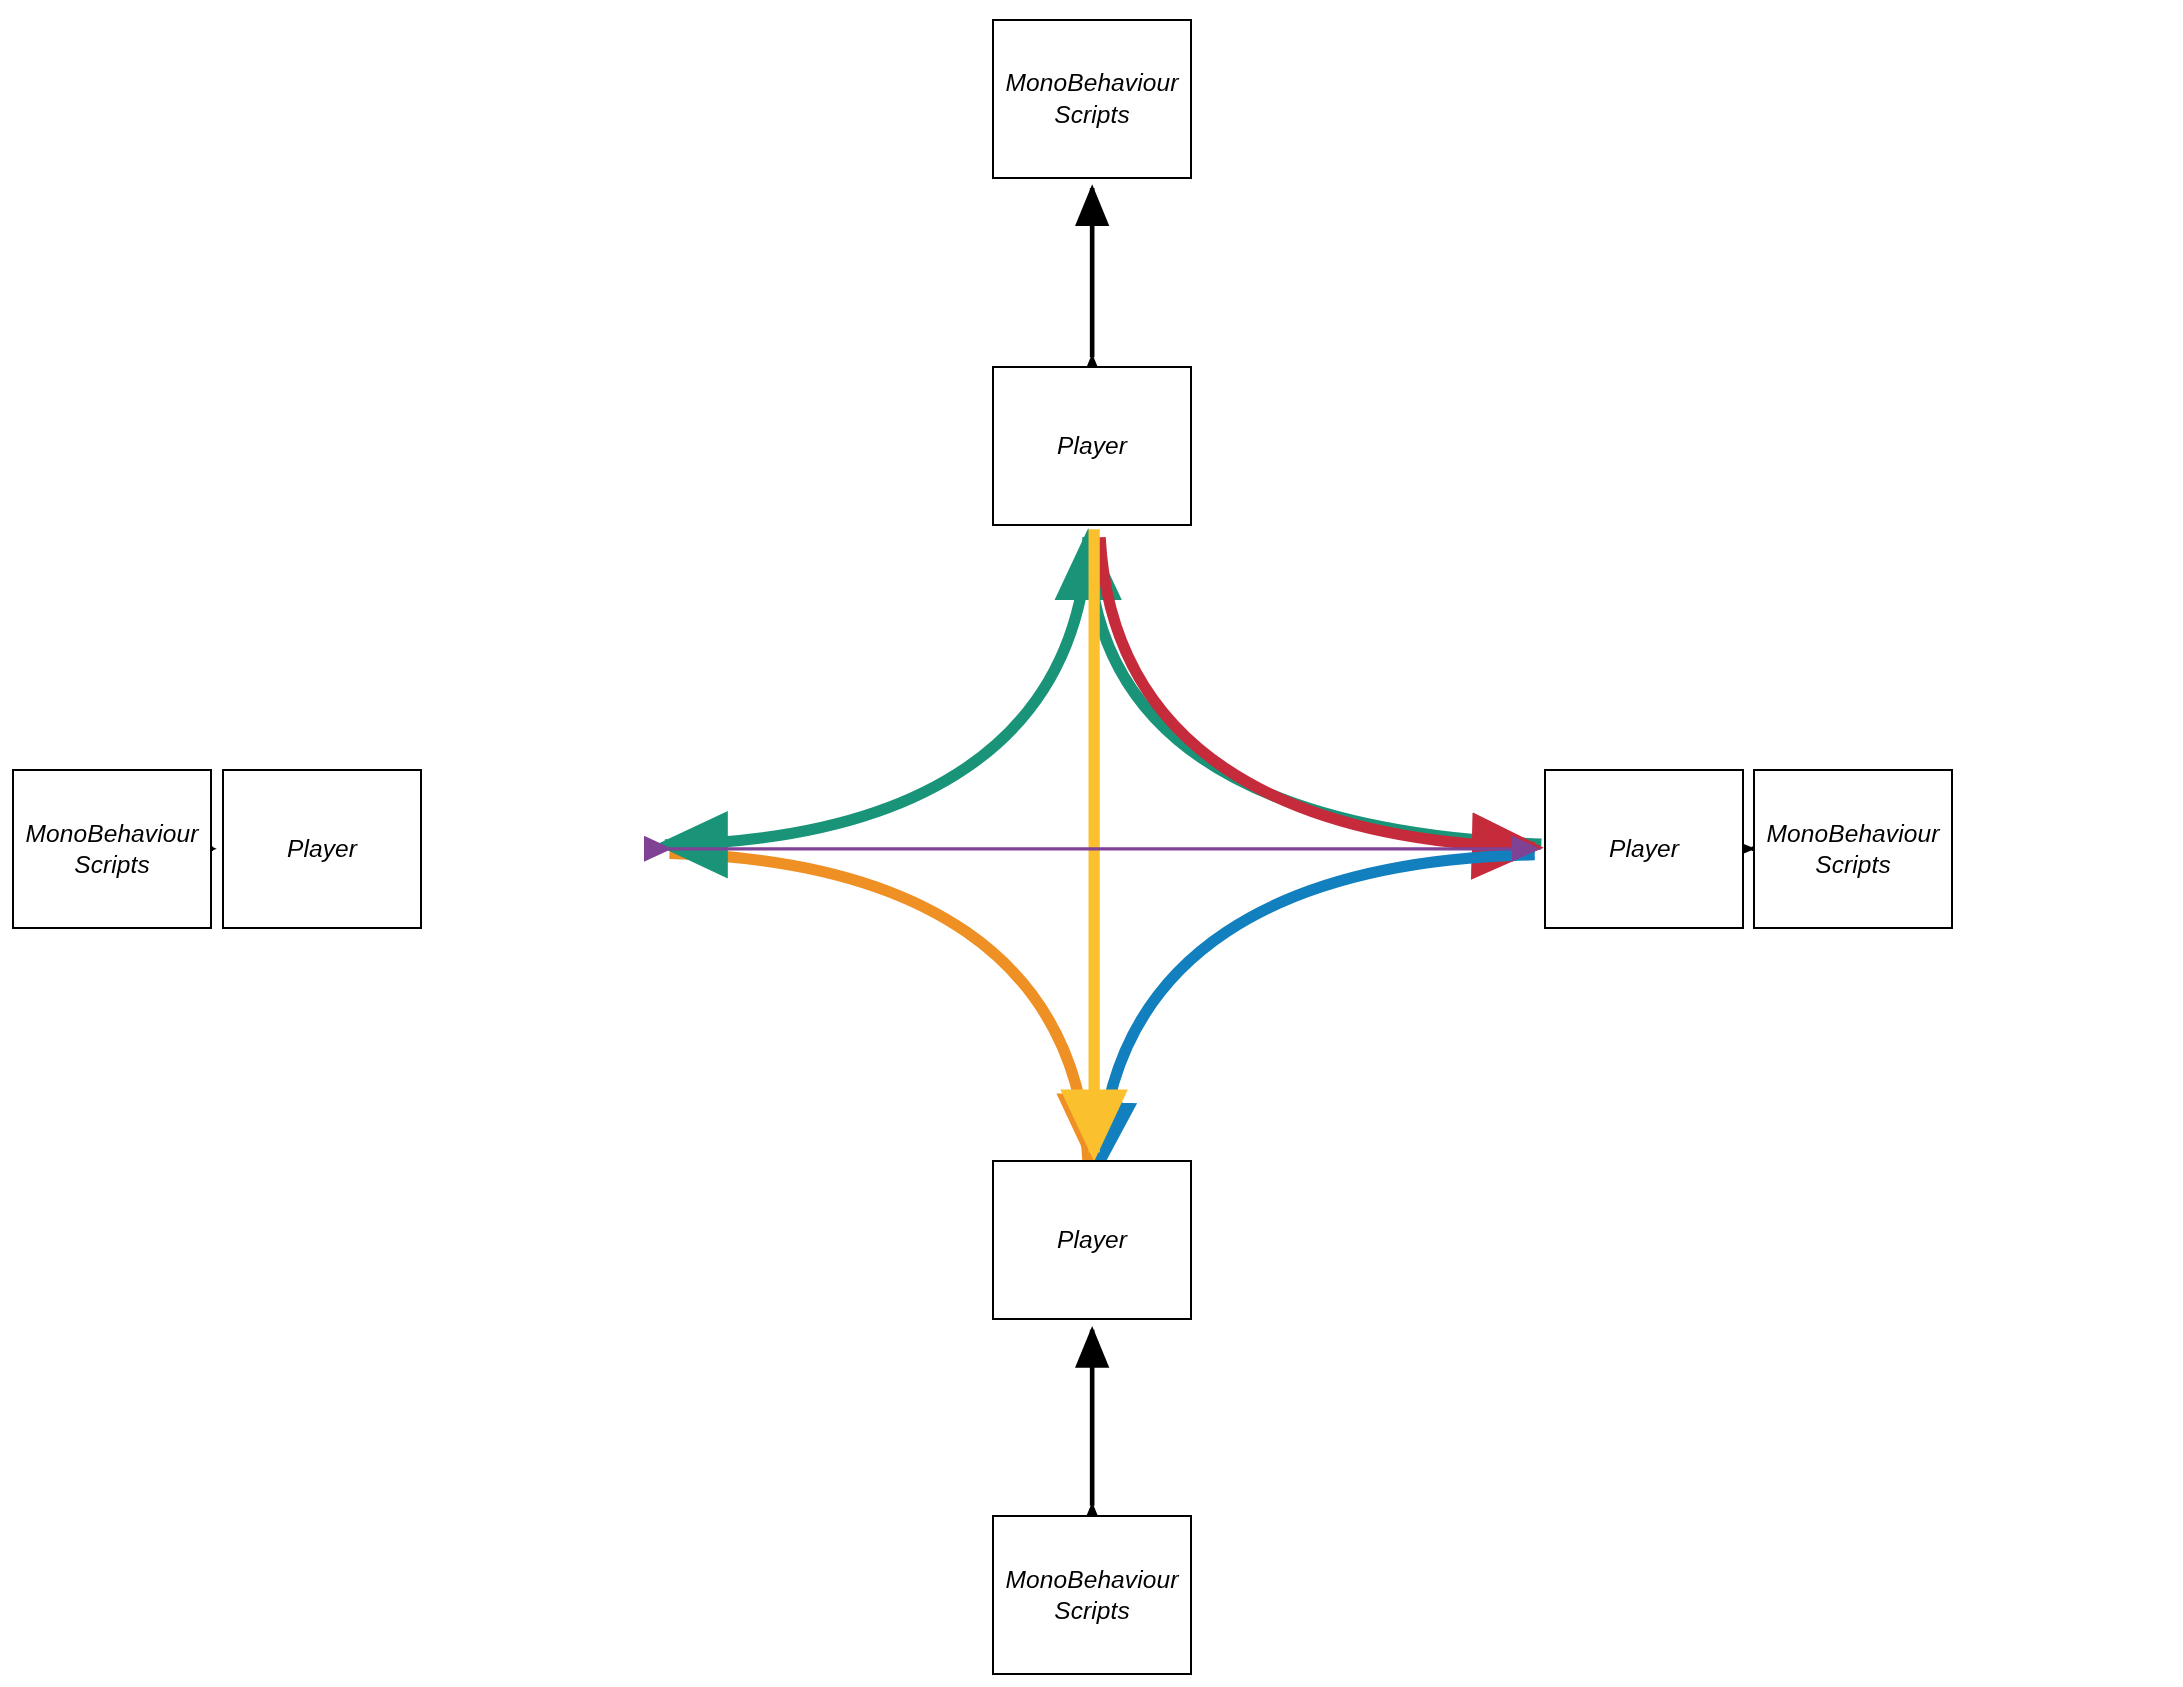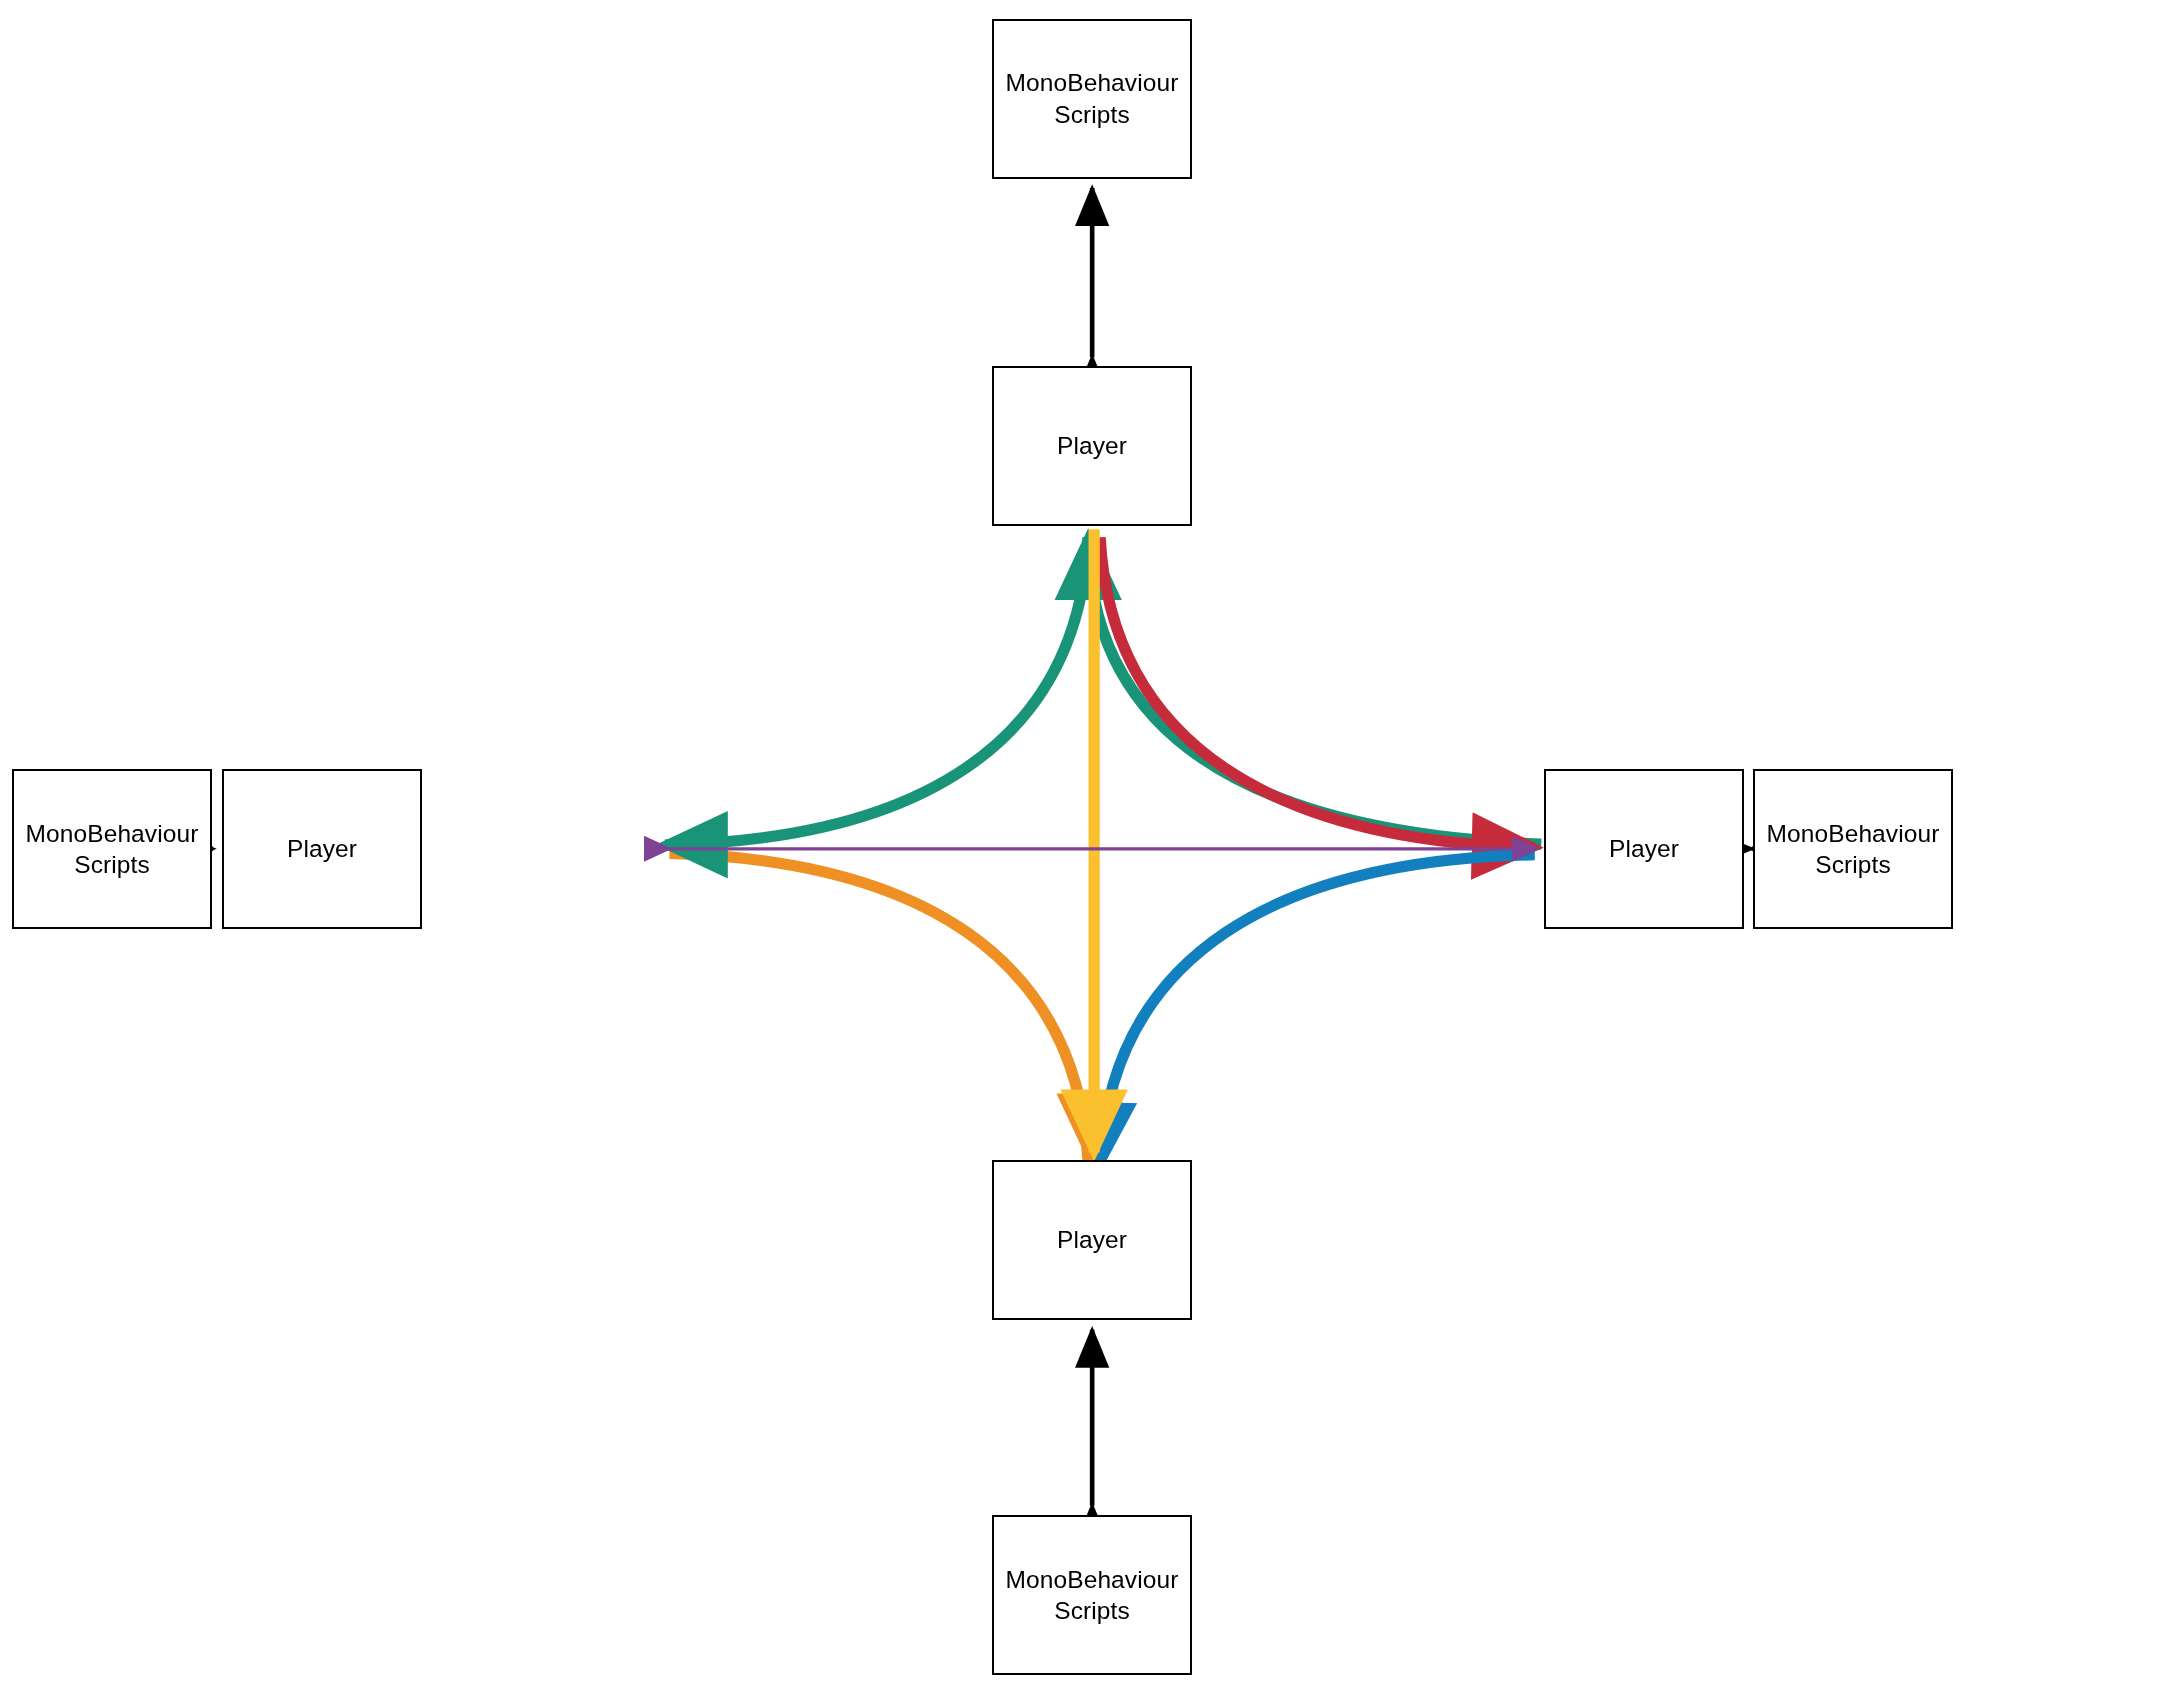--- a/index.html
+++ b/index.html
@@ -9,20 +9,21 @@
   }
   body {
     font-family: "Liberation Sans", sans-serif;
   }
   #diagram-canvas {
     position: relative;
     width: 2183px;
     height: 1687px;
     background: #ffffff;
     overflow: hidden;
+    font-style: italic;
   }
   #edges-layer {
     position: absolute;
     left: 0;
     top: 0;
     width: 2183px;
     height: 1687px;
   }
   .node-box {
     position: absolute;

